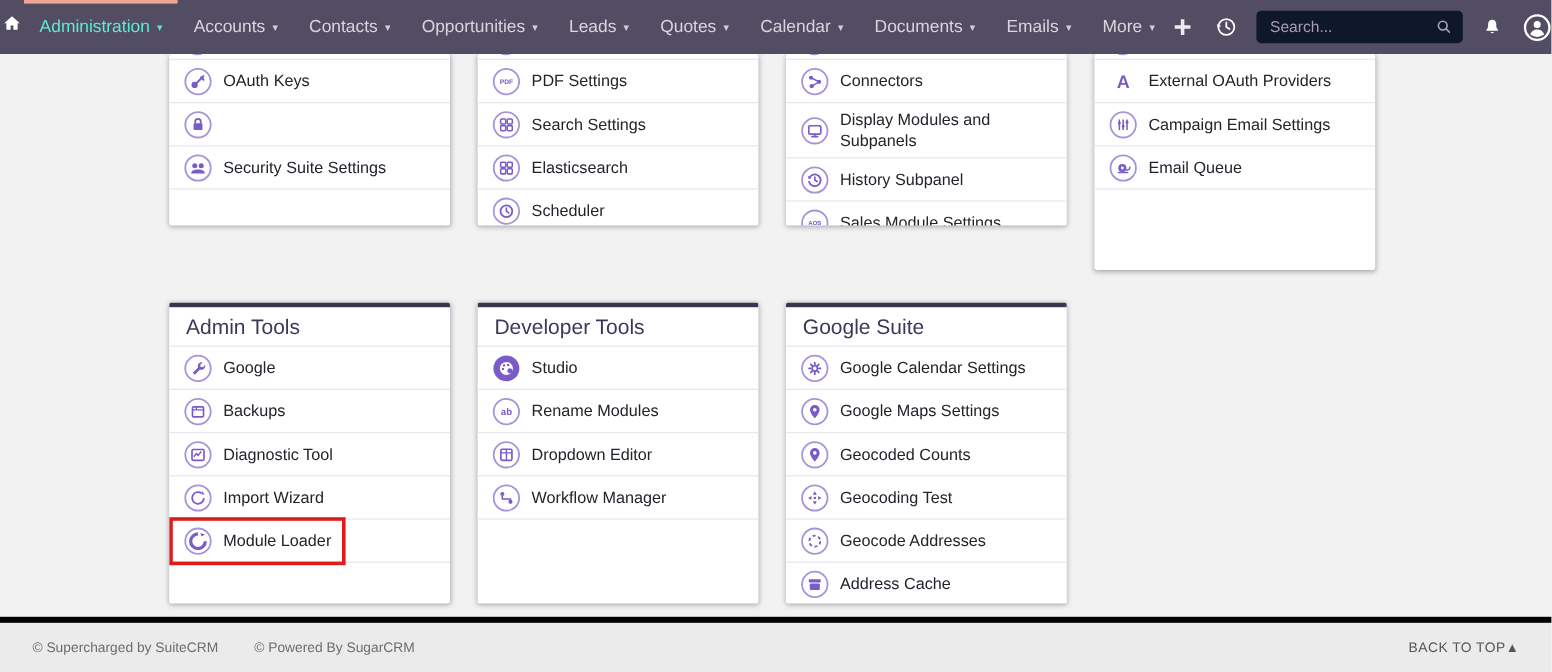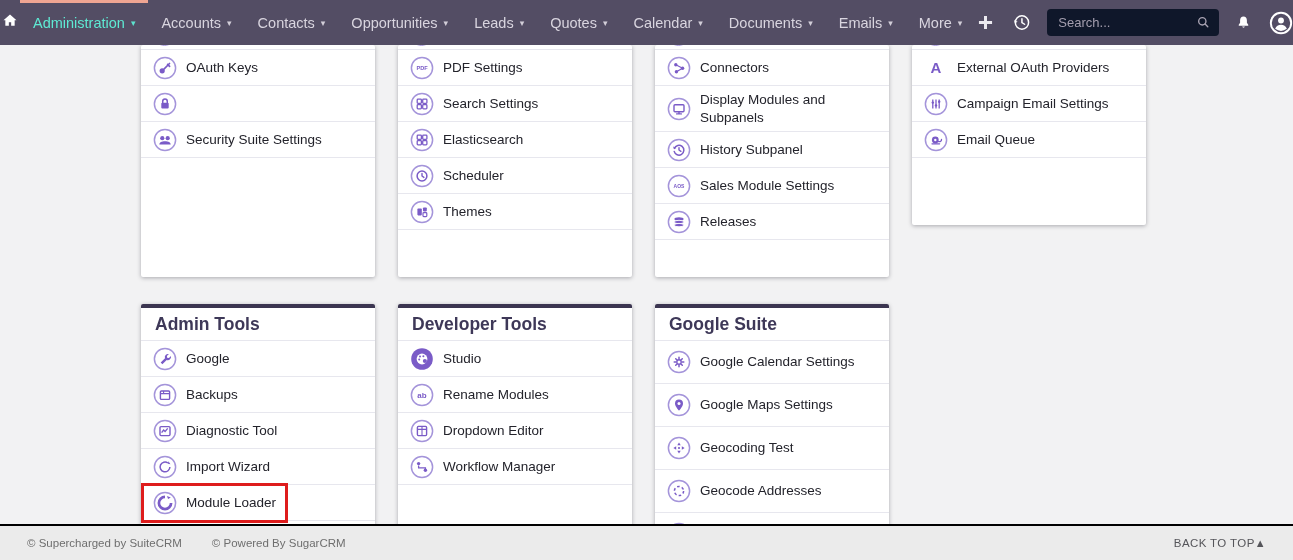--- a/index.html
+++ b/index.html
@@ -19,39 +19,39 @@
   .searchbox { position:relative; }
   .searchbox input { width:172px; height:27px; background:#0f172a; border:none; border-radius:4px; color:#E8E5EC; font-size:13px; padding:0 30px 0 11px; outline:none; font-family:"Liberation Sans",sans-serif; }
   .searchbox input::placeholder { color:#A49EAE; }
   .searchbox .mag { position:absolute; right:6px; top:4px; }
 
   
   main { height:479px; padding-left:141px; }
   .grid { display:grid; grid-template-columns:repeat(4,234px); column-gap:23px; align-items:start; }
   #row2 { margin-top:27px; }
   .card { background:#fff; border-radius:2px; box-shadow:0 1px 4px rgba(35,33,45,.35); display:flex; flex-direction:column; overflow:hidden; }
-  #row1 .card { height:232px; }
+  #row1 .card { height:143px; }
   #row1 .card:nth-child(4) { height:180px; }
   #row2 .card { height:251px; }
   .card-top-bar { height:4px; background:#3B3550; flex:0 0 auto; }
-  .card-head { height:33px; flex:0 0 auto; display:flex; align-items:center; padding:0 14px; font-size:17.5px; font-weight:bold; color:#3E3858; border-bottom:1px solid #E7E7EE; }
+  .card-head { height:33px; flex:0 0 auto; display:flex; align-items:center; padding:0 14px; font-size:17.5px; font-weight:normal; color:#3E3858; border-bottom:1px solid #E7E7EE; }
   .partial { height:5px; flex:0 0 auto; position:relative; overflow:hidden; border-bottom:1px solid #E7E7EE; }
   .partial .circ { position:absolute; left:13px; top:-20px; width:21px; height:21px; border-radius:50%; border:1.5px solid #A494DA; }
   .items { flex:1 1 auto; display:flex; flex-direction:column; }
   .item { position:relative; display:flex; align-items:center; gap:9px; min-height:36px; padding:5px 12px; border-bottom:1px solid #E7E7EE; cursor:pointer; }
   .item .ic { flex:0 0 24px; width:24px; height:24px; display:flex; }
   .item .lbl { font-size:13.5px; color:#23232B; line-height:1.3; }
   .fill { flex:1 1 auto; }
   #row2 .card:nth-child(3) .fill { display:none; }
   #row2 .card:nth-child(3) .item { flex:1; }
   #row2 .card:nth-child(3) .item:last-child { border-bottom:none; }
   .hl-box { position:absolute; left:0; top:-2px; width:147px; height:40px; border:3px solid #DE1C1C; pointer-events:none; z-index:3; }
 
   
-  footer { position:absolute; left:0; right:0; bottom:0; height:36px; background:#EBEBEB; border-top:2px solid #000000; display:flex; align-items:center; justify-content:space-between; padding:0 27px; }
+  footer { position:absolute; left:0; right:0; bottom:0; height:46px; background:#EBEBEB; border-top:5px solid #000000; display:flex; align-items:center; justify-content:space-between; padding:0 27px; }
   .f-left { display:flex; gap:30px; font-size:11.5px; color:#6E6E6E; }
   .f-left span { cursor:pointer; }
   .backtotop { font-size:11.5px; color:#55555A; letter-spacing:.4px; display:flex; align-items:center; gap:0; cursor:pointer; }
   .backtotop .tri { font-size:11px; color:#55555A; }
 </style>
 </head>
 <body>
 
 <nav>
   <div class="home-btn">
@@ -476,20 +476,30 @@
                 <path d="M12 6.4a4 4 0 0 1 4 4c0 3-4 7.2-4 7.2s-4-4.2-4-7.2a4 4 0 0 1 4-4z" fill="#7A5BC7"></path>
                 <circle cx="12" cy="10.4" r="1.5" fill="#fff"></circle>
               </svg>
             </span>
             <span class="lbl">Google Maps Settings</span>
           </div>
           <div class="item">
             <span class="ic">
               <svg viewBox="0 0 24 24" width="24" height="24">
                 <circle cx="12" cy="12" r="10.6" fill="none" stroke="#A494DA" stroke-width="1.5"></circle>
+                <path d="M12 6.4a4 4 0 0 1 4 4c0 3-4 7.2-4 7.2s-4-4.2-4-7.2a4 4 0 0 1 4-4z" fill="#7A5BC7"></path>
+                <circle cx="12" cy="10.4" r="1.5" fill="#fff"></circle>
+              </svg>
+            </span>
+            <span class="lbl">Geocoded Counts</span>
+          </div>
+          <div class="item">
+            <span class="ic">
+              <svg viewBox="0 0 24 24" width="24" height="24">
+                <circle cx="12" cy="12" r="10.6" fill="none" stroke="#A494DA" stroke-width="1.5"></circle>
                 <path d="M12 6.4l1.7 2.8h-3.4z" fill="#7A5BC7"></path>
                 <path d="M12 17.6l1.7-2.8h-3.4z" fill="#7A5BC7"></path>
                 <path d="M6.4 12l2.8-1.7v3.4z" fill="#7A5BC7"></path>
                 <path d="M17.6 12l-2.8-1.7v3.4z" fill="#7A5BC7"></path>
                 <circle cx="12" cy="12" r="1.1" fill="#7A5BC7"></circle>
               </svg>
             </span>
             <span class="lbl">Geocoding Test</span>
           </div>
           <div class="item">

